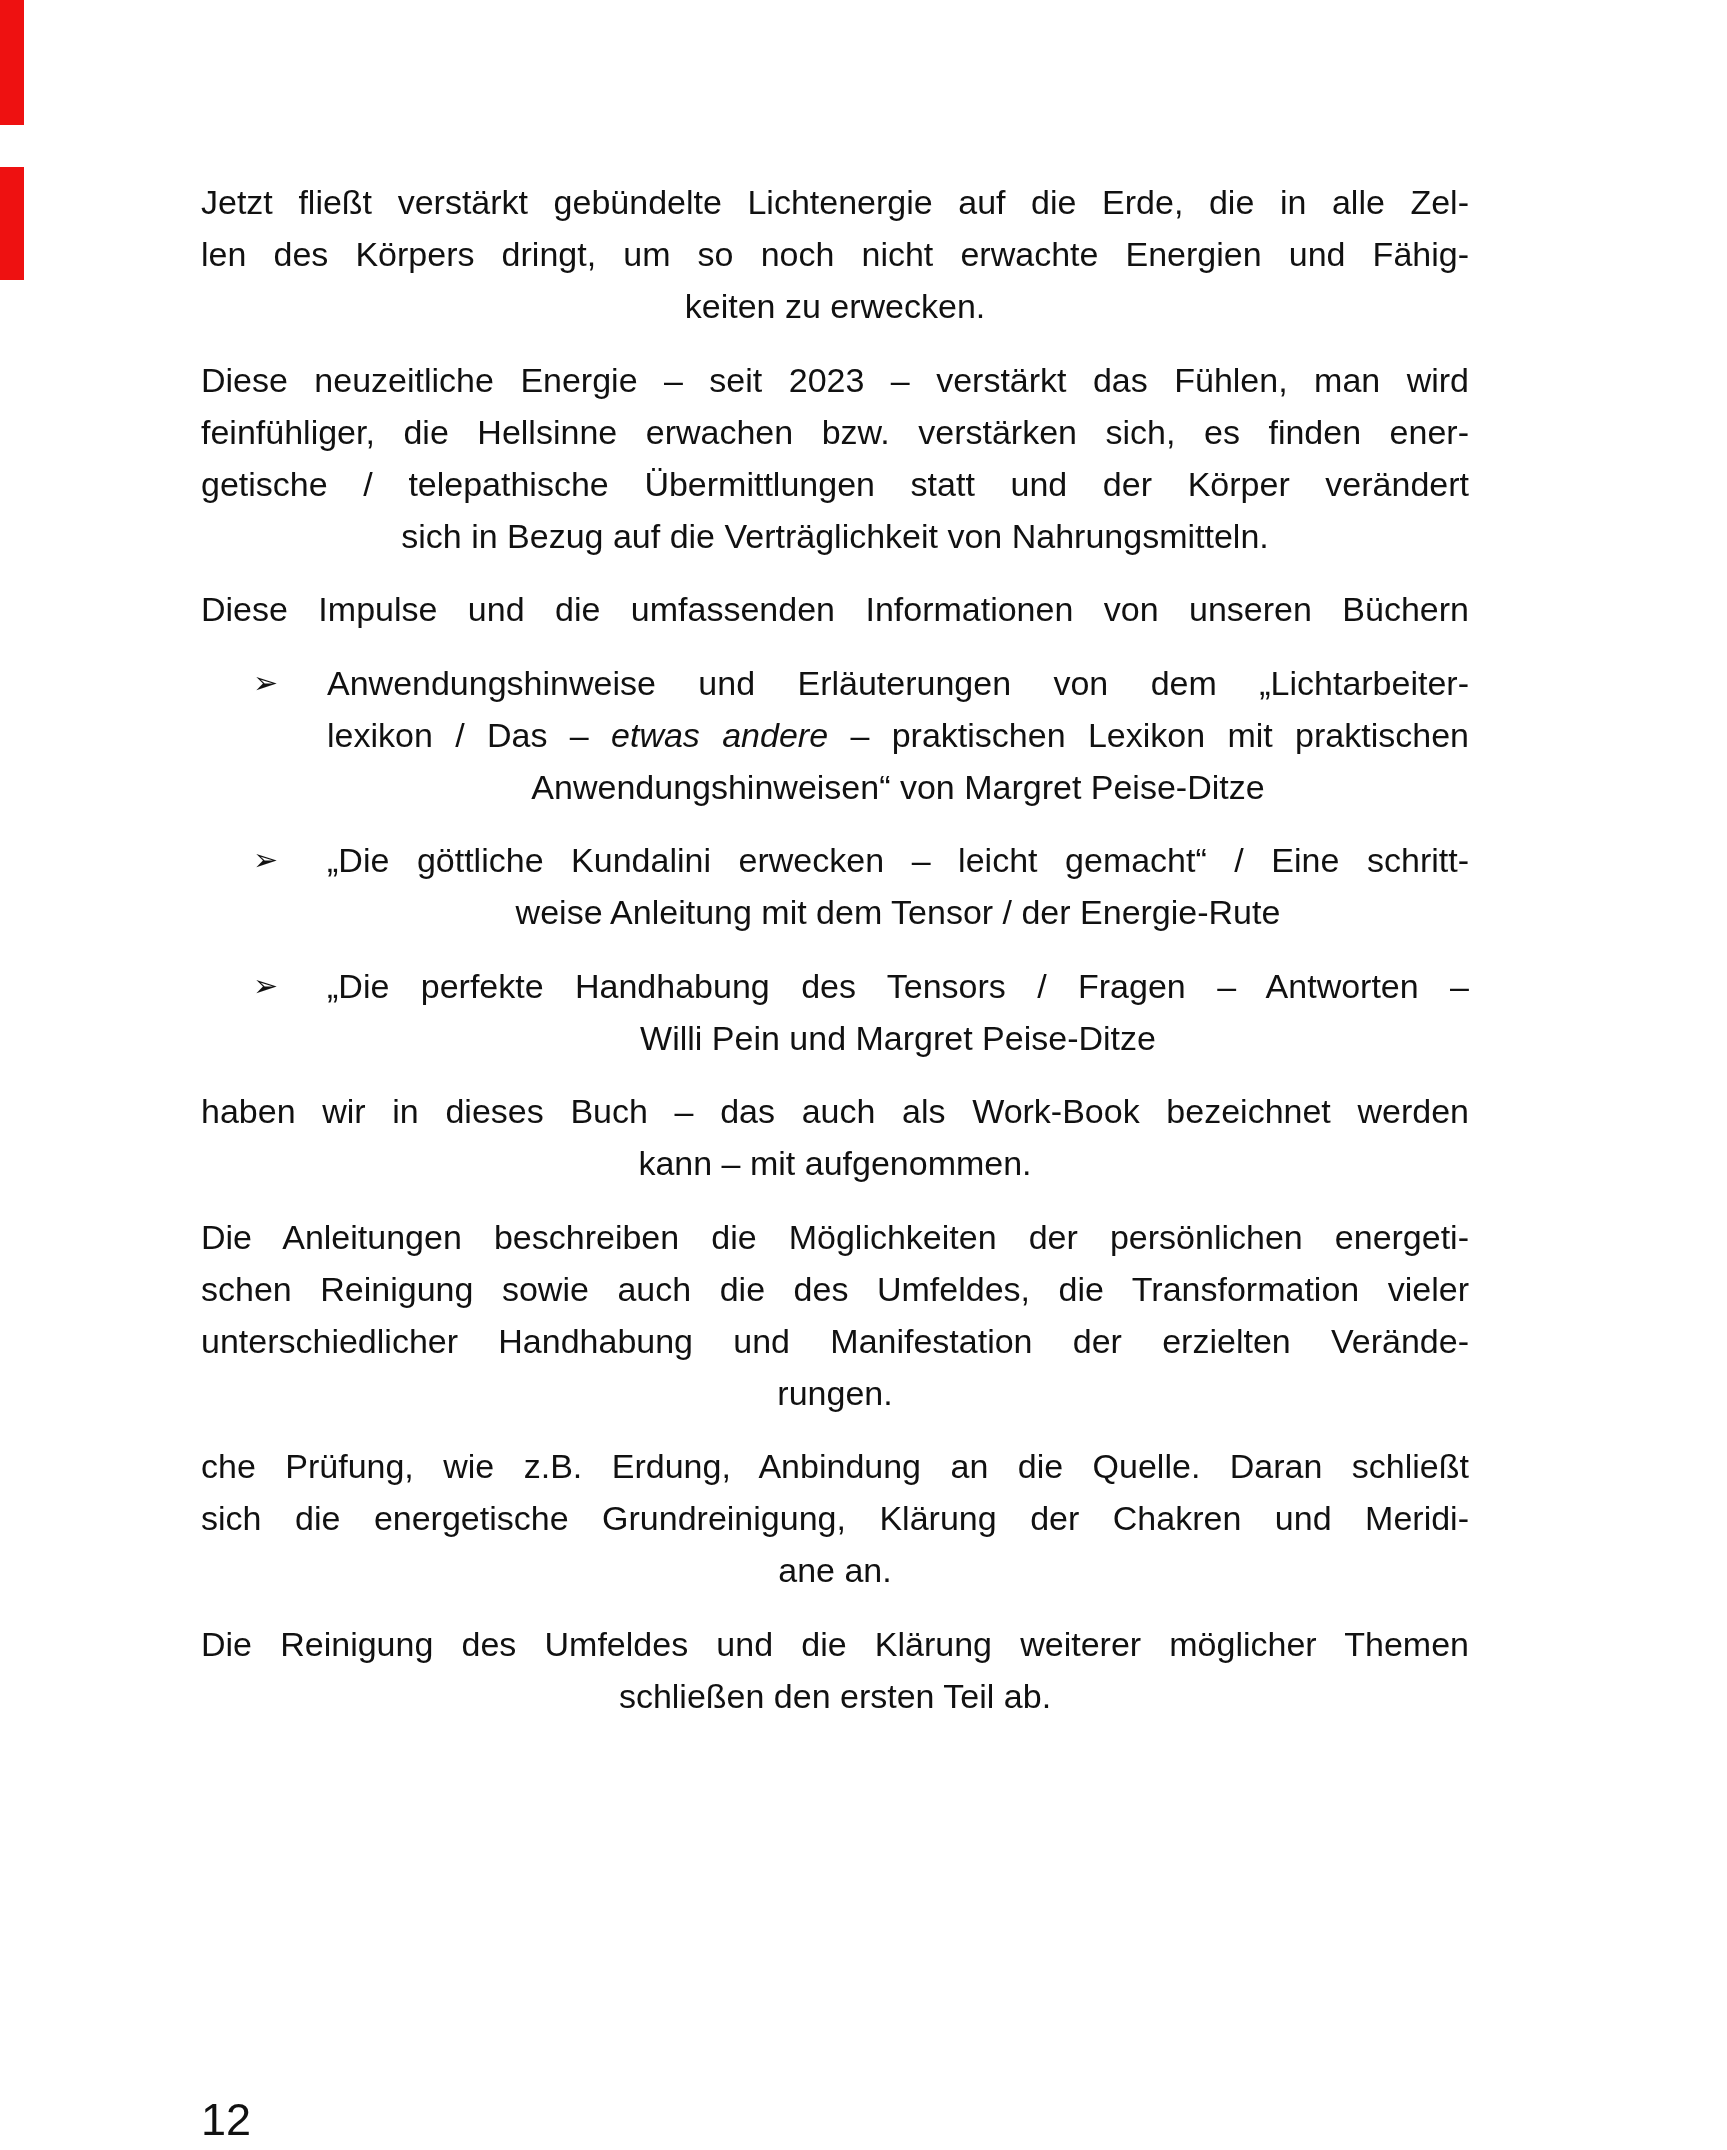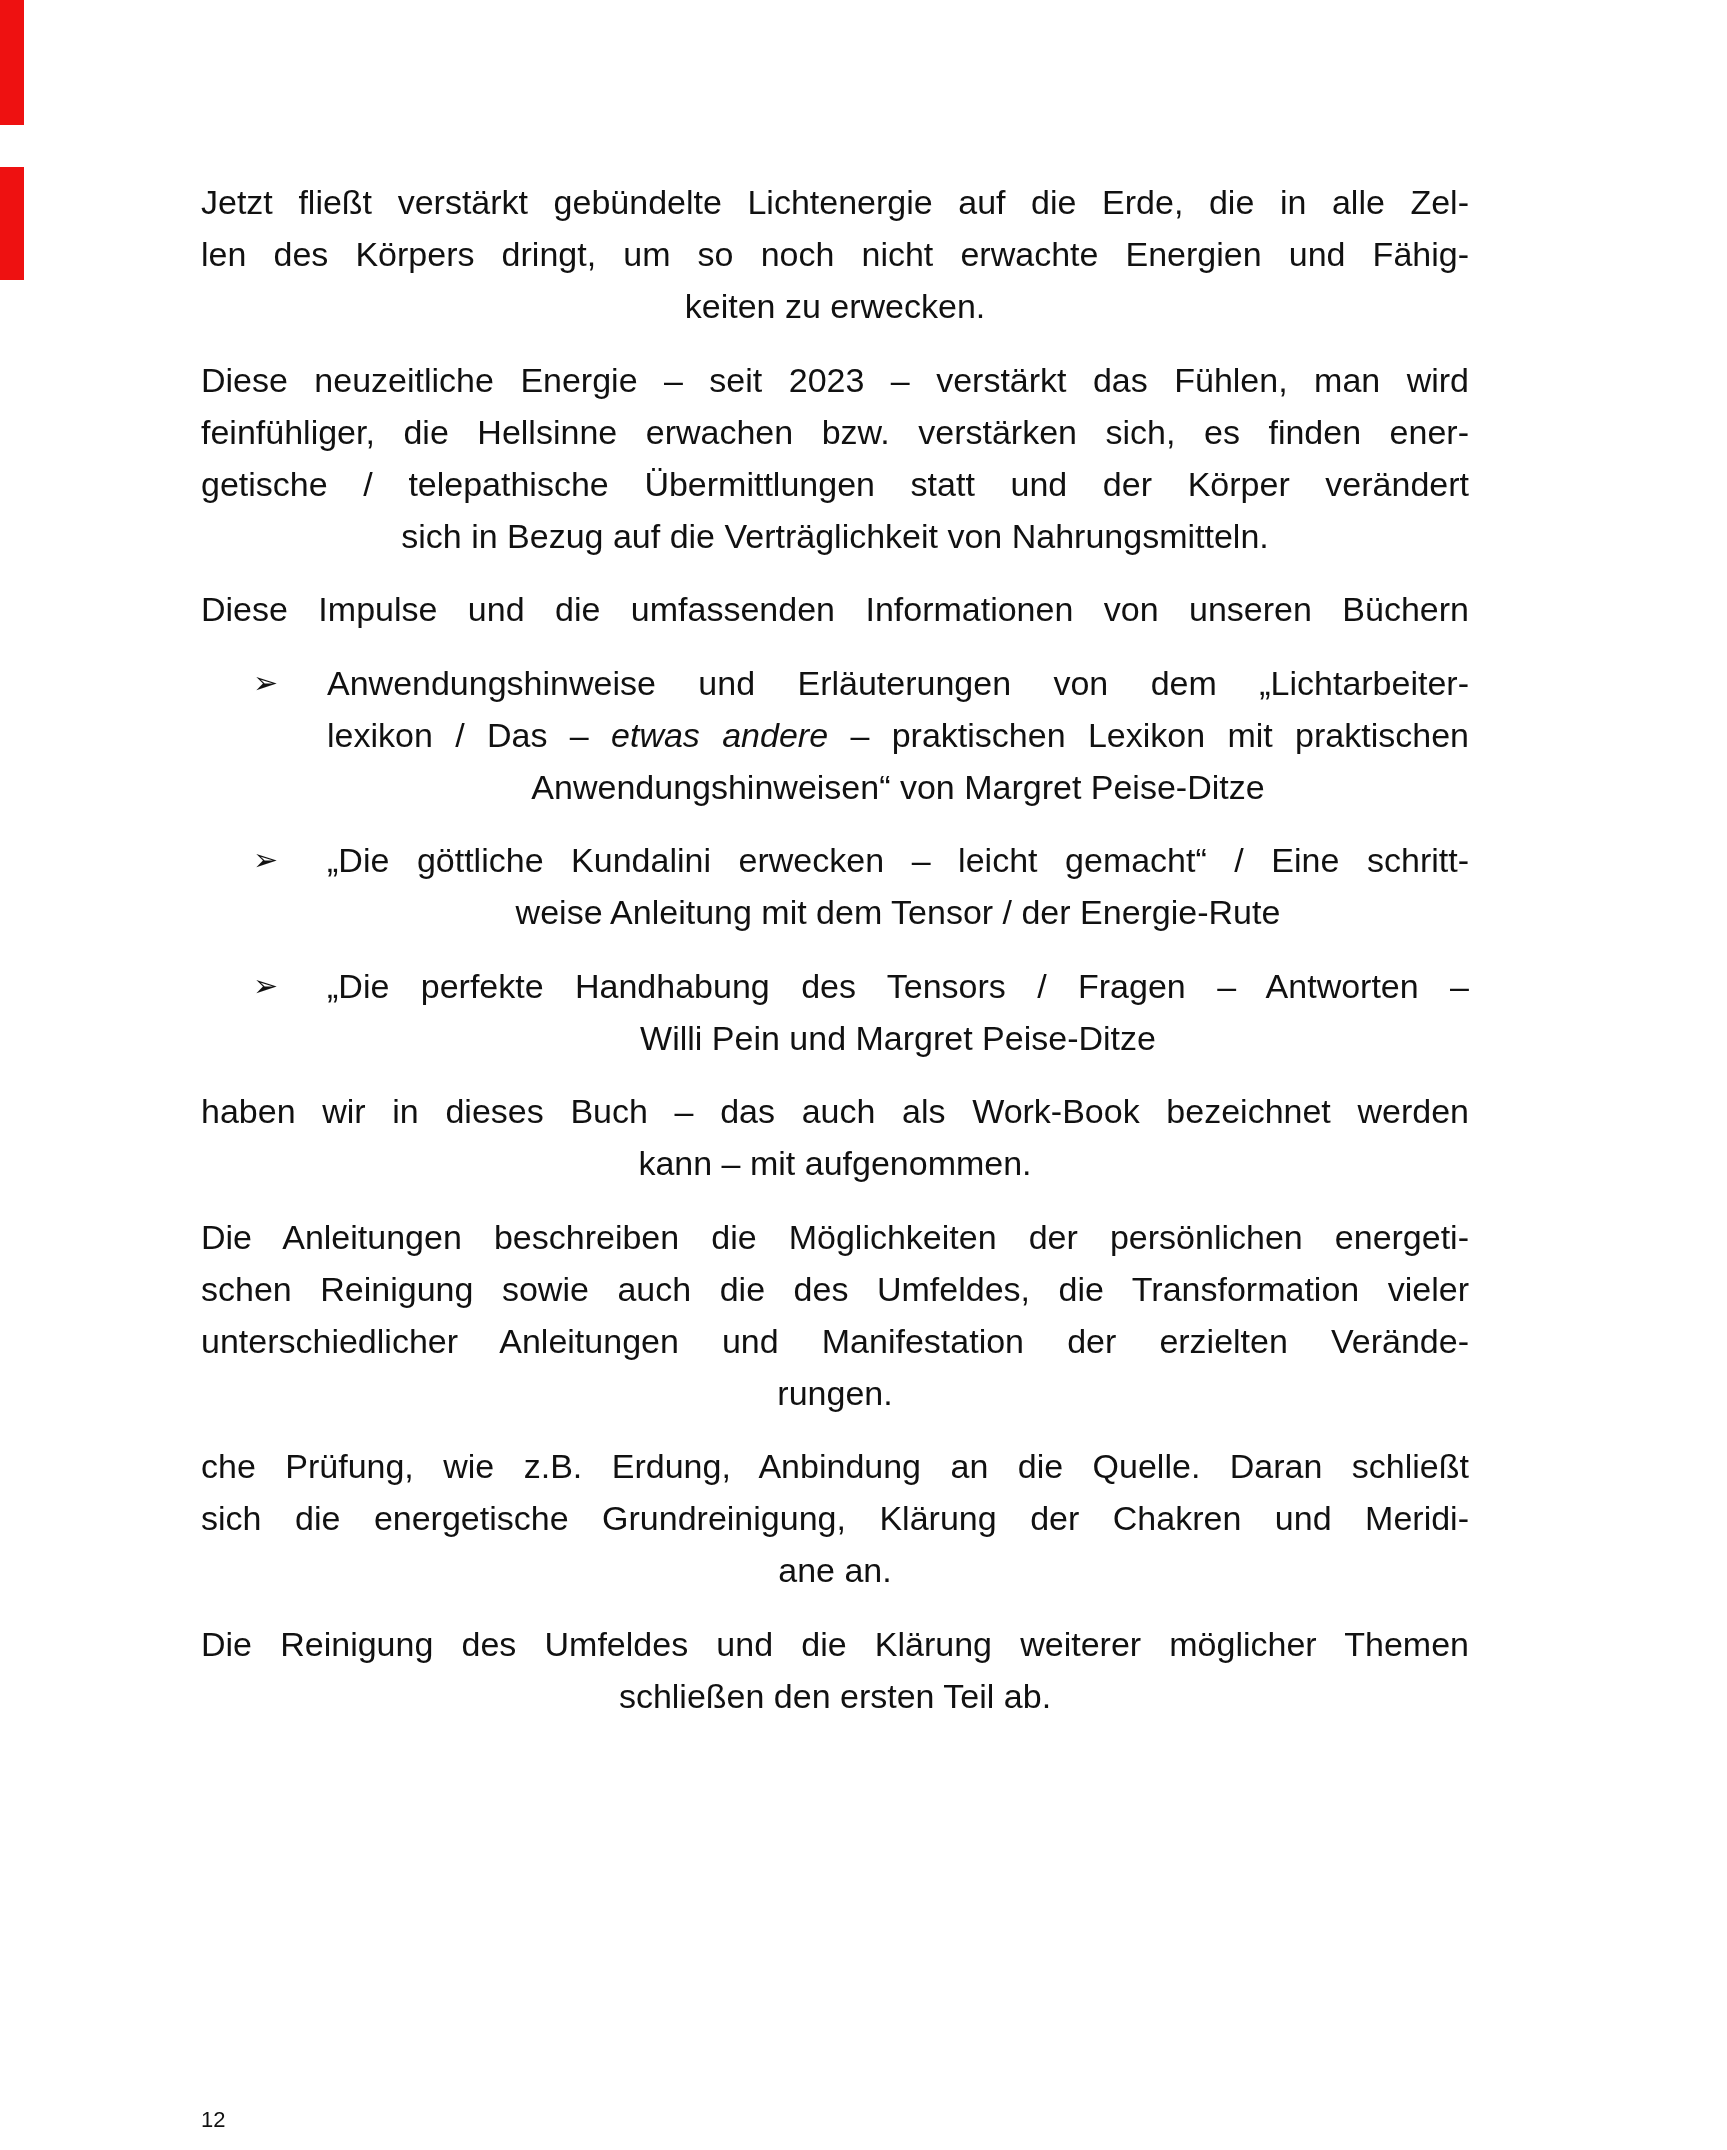--- a/index.html
+++ b/index.html
@@ -48,21 +48,21 @@
     font-size: 30px;
     line-height: 52px;
   }
 
   .italic { font-style: italic; margin-top: 12px; }
 
   .page-number {
     position: absolute;
     left: 201px;
     top: 2094px;
-    font-size: 22px;
+    font-size: 45px;
     line-height: 52px;
   }
 </style>
 </head>
 <body>
 
 <div class="edge-mark m1"></div>
 <div class="edge-mark m2"></div>
 
 <div class="page-text">
@@ -104,21 +104,21 @@
   </div>
 
   <div class="para">
     <div class="line full">haben wir in dieses Buch – das auch als Work-Book bezeichnet werden</div>
     <div class="line">kann – mit aufgenommen.</div>
   </div>
 
   <div class="para">
     <div class="line full">Die Anleitungen beschreiben die Möglichkeiten der persönlichen energeti-</div>
     <div class="line full">schen Reinigung sowie auch die des Umfeldes, die Transformation vieler</div>
-    <div class="line full">unterschiedlicher Anleitungen und Manifestation der erzielten Verände-</div>
+    <div class="line full">unterschiedlicher Handhabung und Manifestation der erzielten Verände-</div>
     <div class="line">rungen.</div>
   </div>
 
   <div class="para">
     <div class="line full">che Prüfung, wie z.B. Erdung, Anbindung an die Quelle. Daran schließt</div>
     <div class="line full">sich die energetische Grundreinigung, Klärung der Chakren und Meridi-</div>
     <div class="line">ane an.</div>
   </div>
 
   <div class="para">

